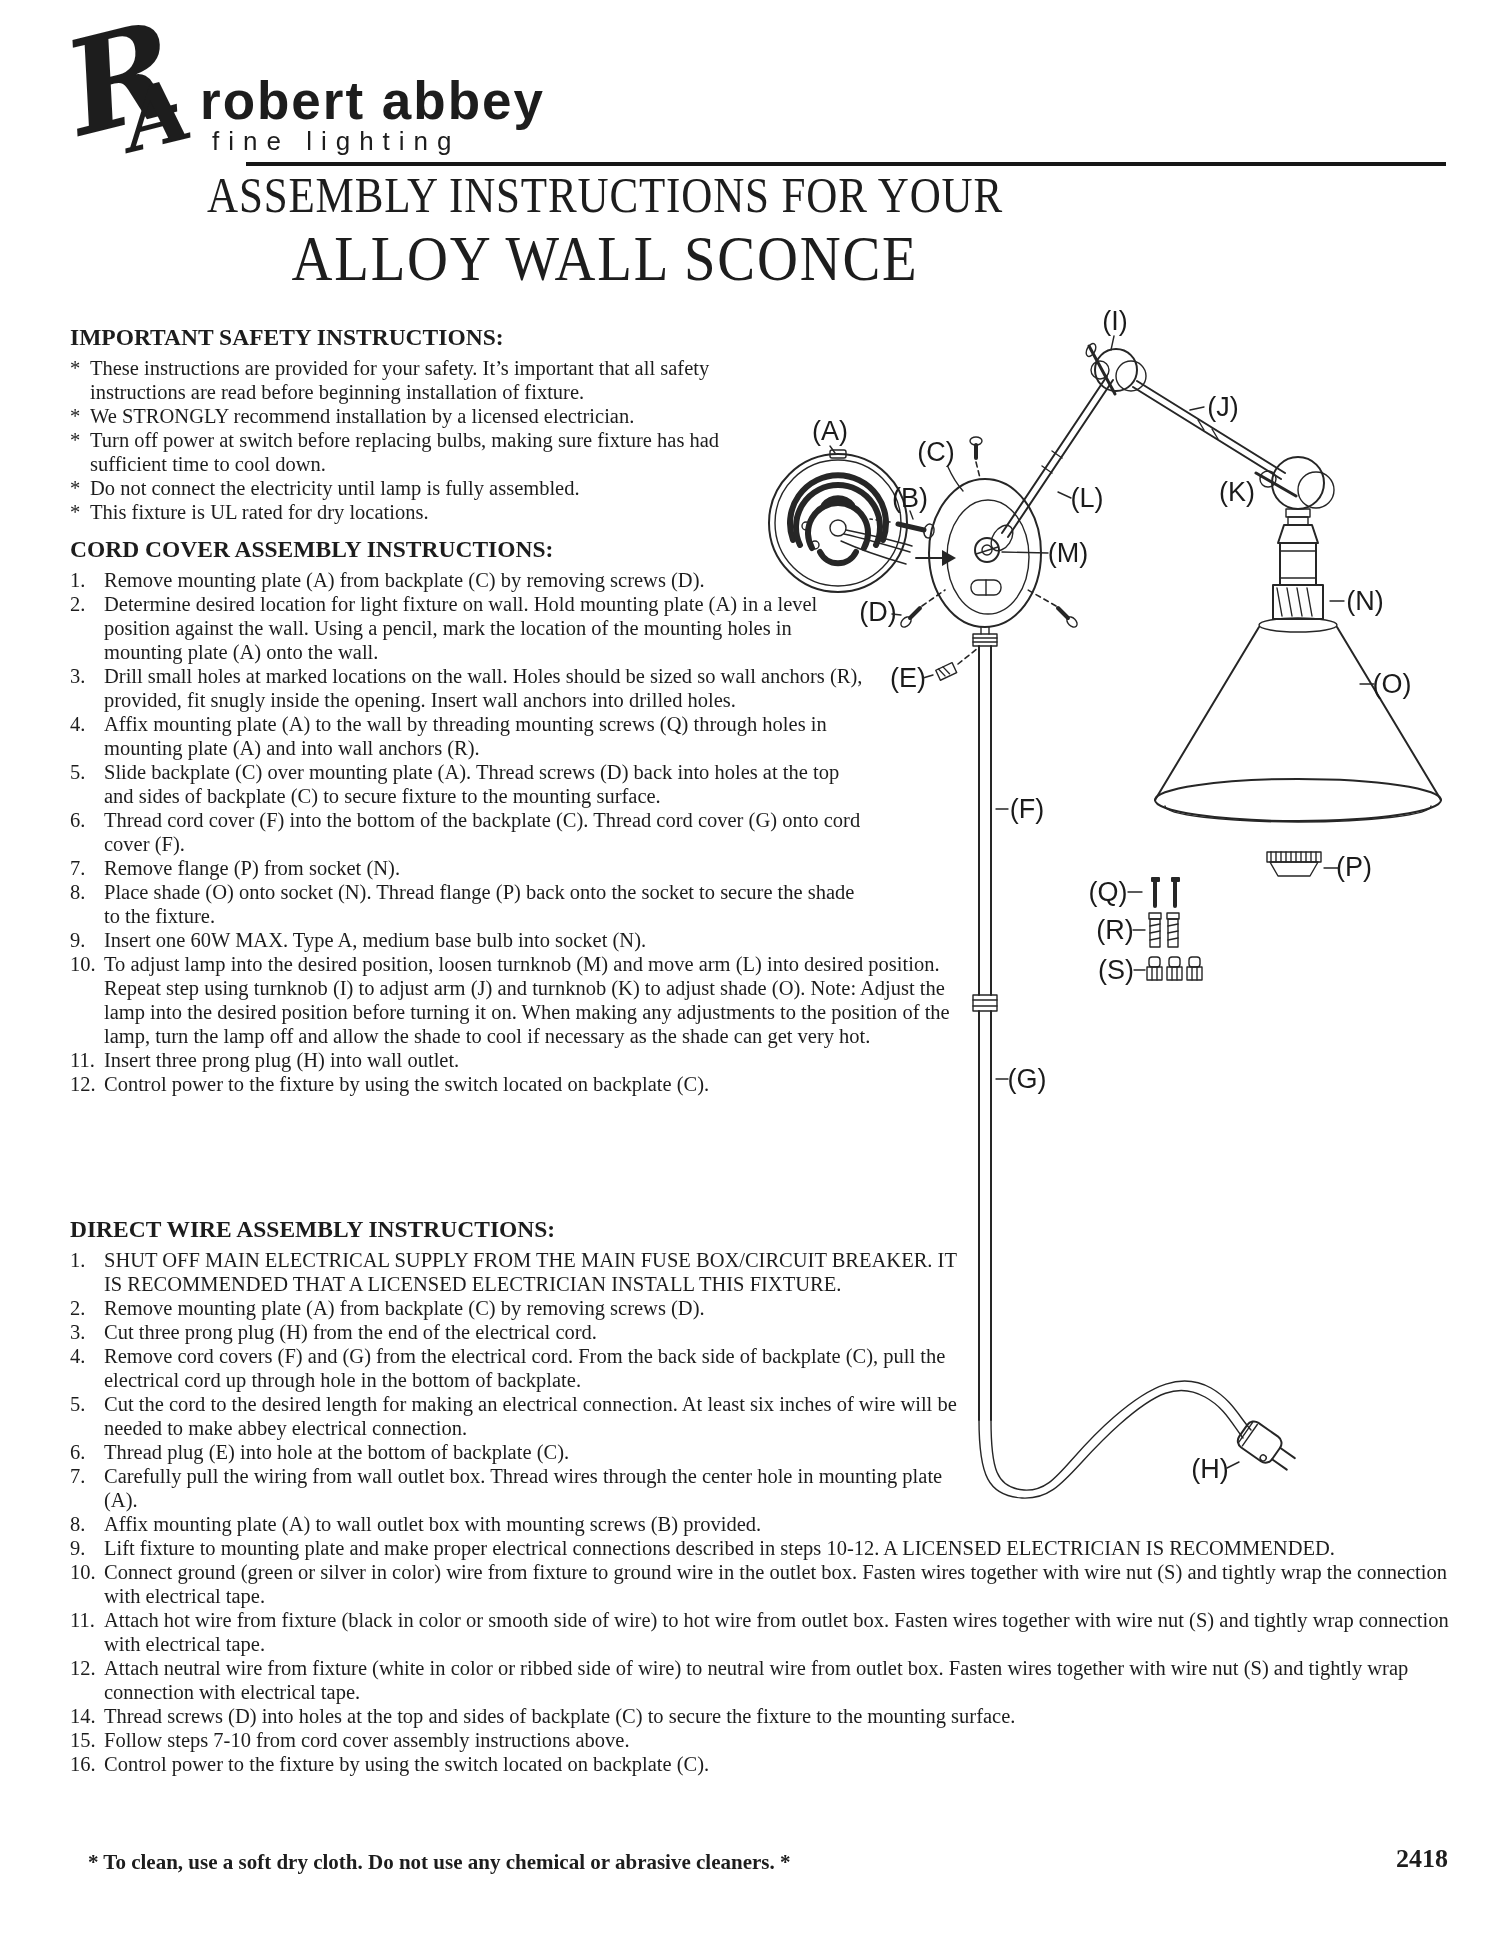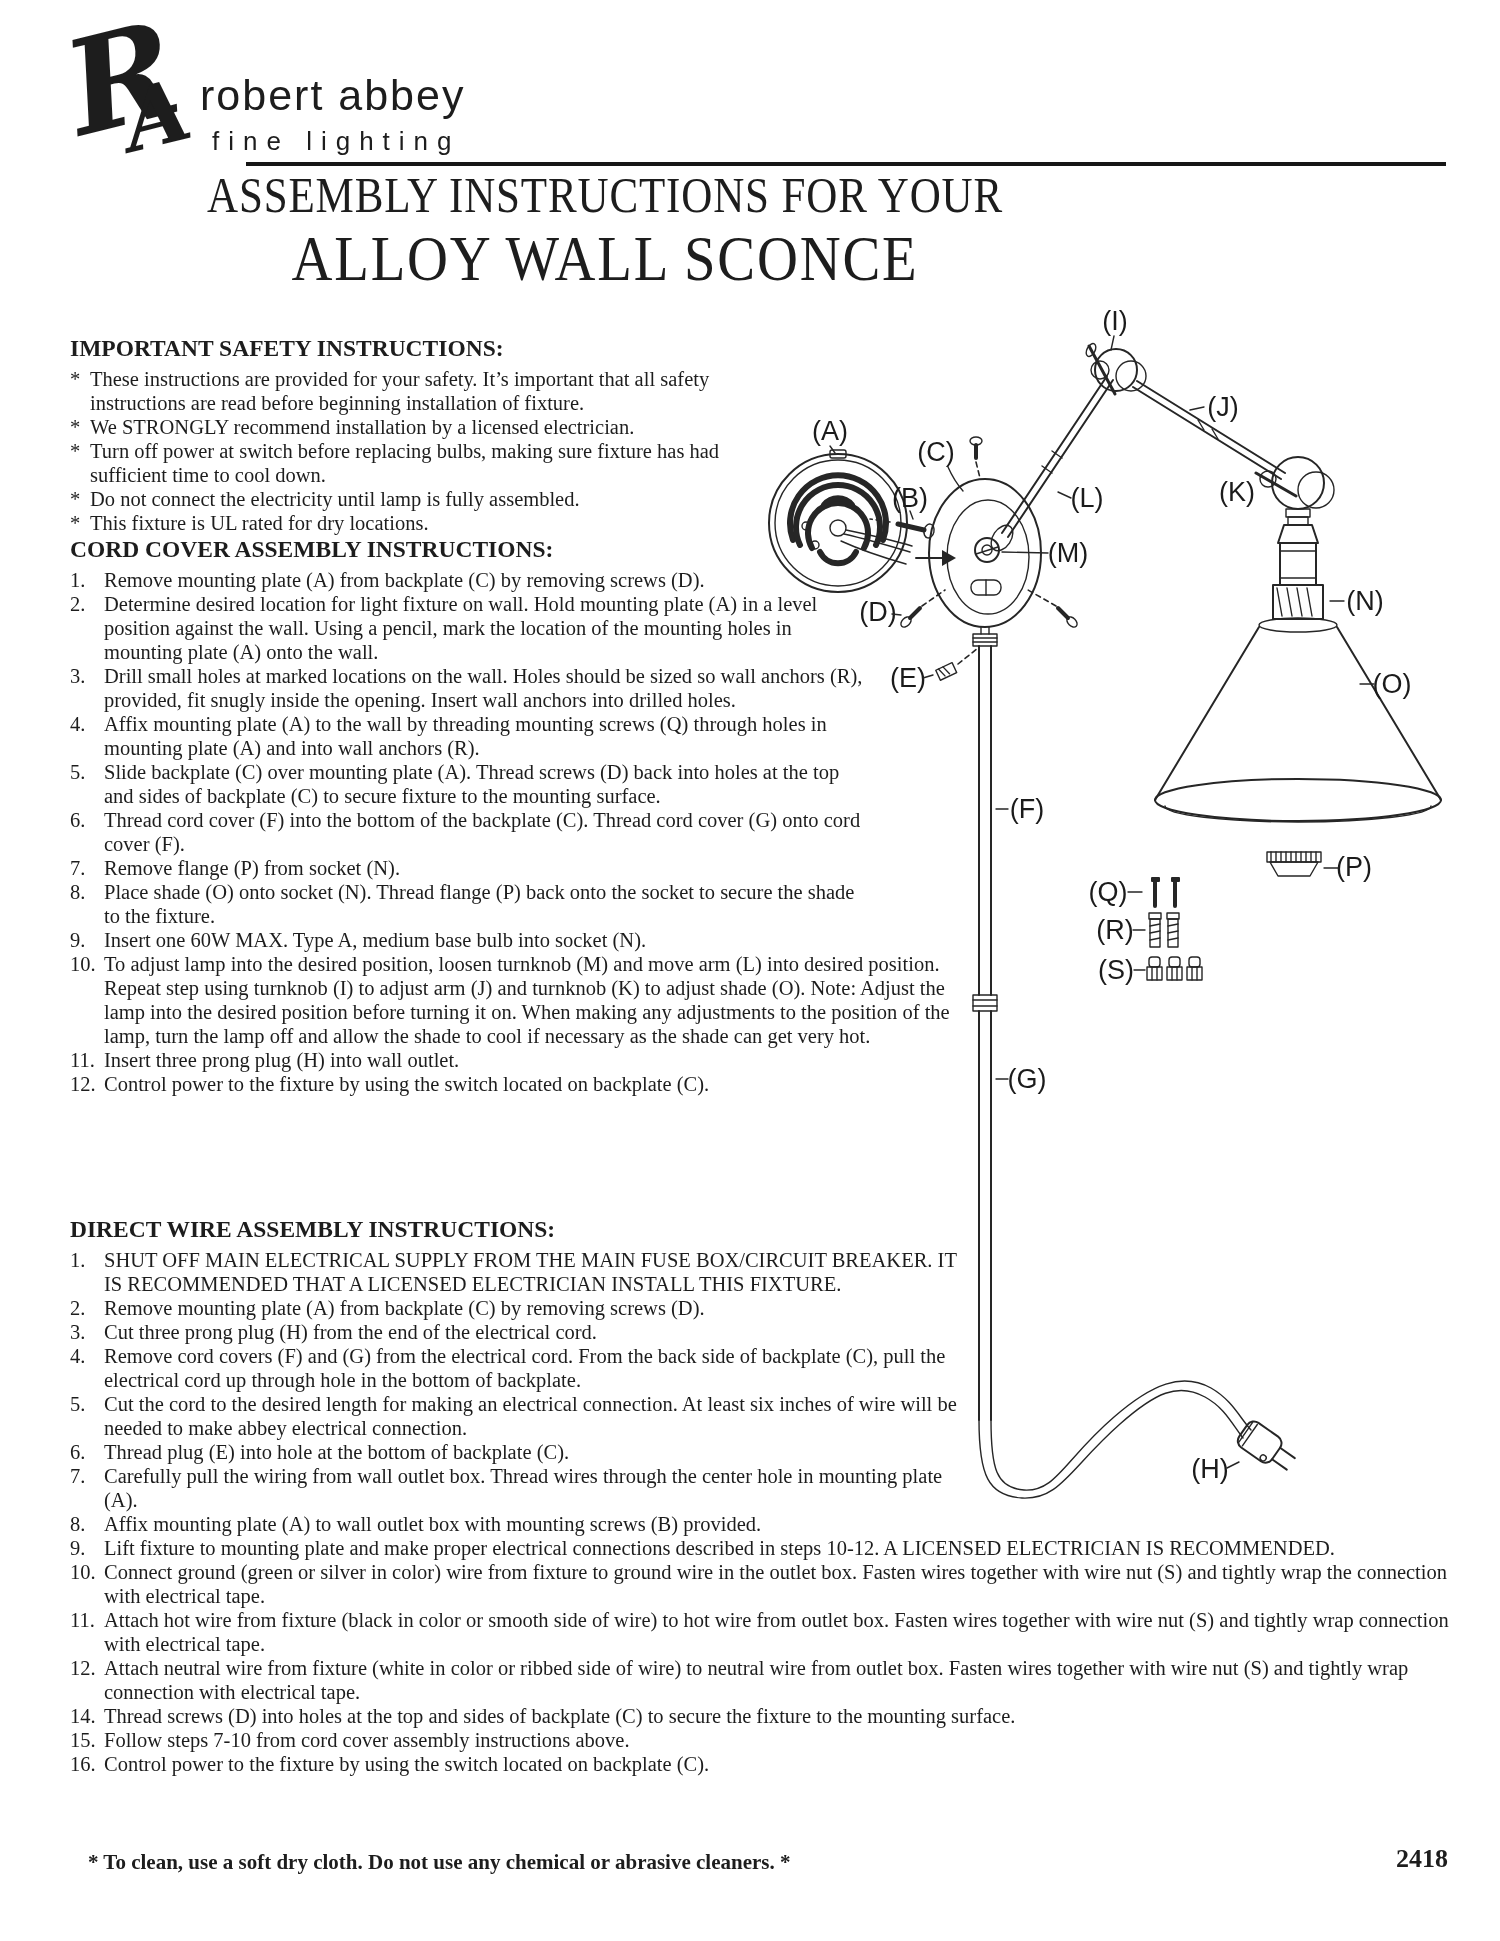--- a/index.html
+++ b/index.html
@@ -4,21 +4,21 @@
 <style>
   html,body{margin:0;padding:0;background:#e8e8e8;}
   .page{position:relative;width:1500px;height:1941px;background:#ffffff;color:#1d1d1d;
         font-family:"Liberation Serif",serif;overflow:hidden;margin:0 auto;}
   
   .mono-r{position:absolute;left:68px;top:14px;font-family:"DejaVu Serif",serif;font-style:italic;
           font-weight:bold;font-size:130px;line-height:1;transform:rotate(-14deg);}
   .mono-a{position:absolute;left:124px;top:74px;font-family:"DejaVu Serif",serif;font-style:italic;
           font-weight:bold;font-size:84px;line-height:1;transform:rotate(-14deg);}
   .brand{position:absolute;left:200px;top:74px;font-family:"Liberation Sans",sans-serif;
-         font-size:43px;letter-spacing:2px;line-height:1;}
+         font-size:53px;letter-spacing:2px;line-height:1;font-weight:bold;}
   .tagline{position:absolute;left:212px;top:128px;font-family:"Liberation Sans",sans-serif;
          font-size:26px;letter-spacing:9px;line-height:1;}
   .rule{position:absolute;left:246px;top:162px;width:1200px;height:4px;background:#161616;}
   .title1{position:absolute;left:0;top:170px;width:1210px;text-align:center;font-size:50px;
           letter-spacing:1px;line-height:1;transform:scaleX(0.86);}
   .title2{position:absolute;left:0;top:228px;width:1210px;text-align:center;font-size:63px;
           letter-spacing:2px;line-height:1;transform:scaleX(0.9);}
   
   .sec{position:absolute;left:70px;}
   .sec h2{font-size:23.5px;font-weight:bold;margin:0 0 5px 0;}
@@ -53,21 +53,21 @@
     <span class="mono-r">R</span>
     <span class="mono-a">A</span>
     <div class="brand">robert abbey</div>
     <div class="tagline">fine lighting</div>
     <div class="rule"></div>
   </div>
 
   <div class="title1">ASSEMBLY INSTRUCTIONS FOR YOUR</div>
   <div class="title2">ALLOY WALL SCONCE</div>
 
-  <div class="sec" style="top:335px;">
+  <div class="sec" style="top:324px;">
     <h2>IMPORTANT SAFETY INSTRUCTIONS:</h2>
     <ul id="safety-list" class="list star-list">
         <li><span class="mk">*</span><span>These instructions are provided for your safety. It’s important that all safety instructions are read before beginning installation of fixture.</span></li>
         <li><span class="mk">*</span><span>We STRONGLY recommend installation by a licensed electrician.</span></li>
         <li><span class="mk">*</span><span>Turn off power at switch before replacing bulbs, making sure fixture has had sufficient time to cool down.</span></li>
         <li><span class="mk">*</span><span>Do not connect the electricity until lamp is fully assembled.</span></li>
         <li><span class="mk">*</span><span>This fixture is UL rated for dry locations.</span></li>
       </ul>
   </div>
 

